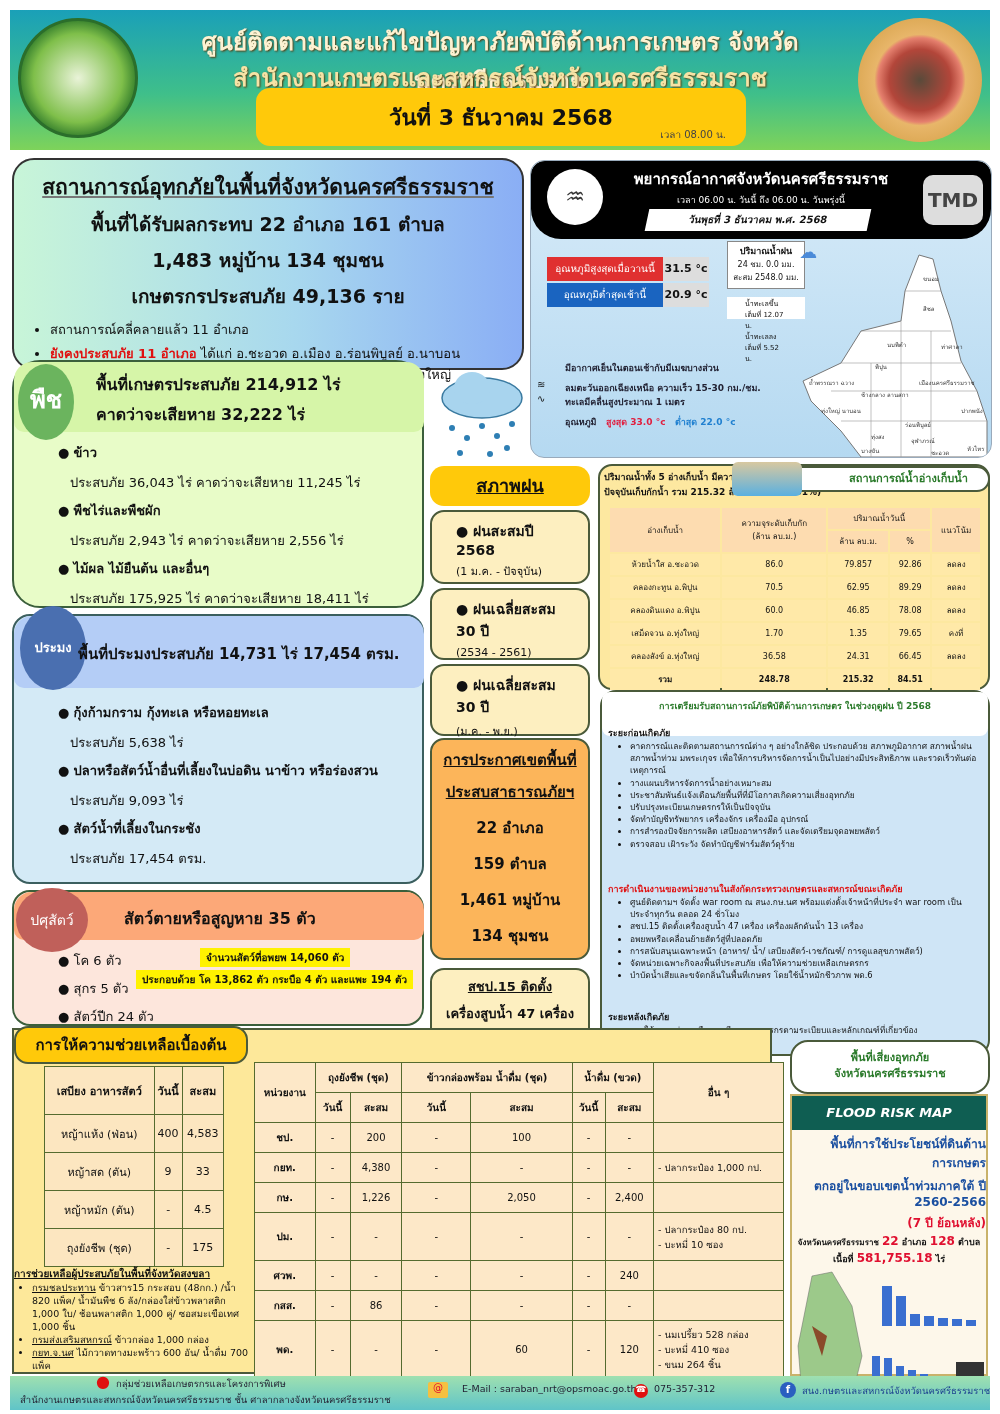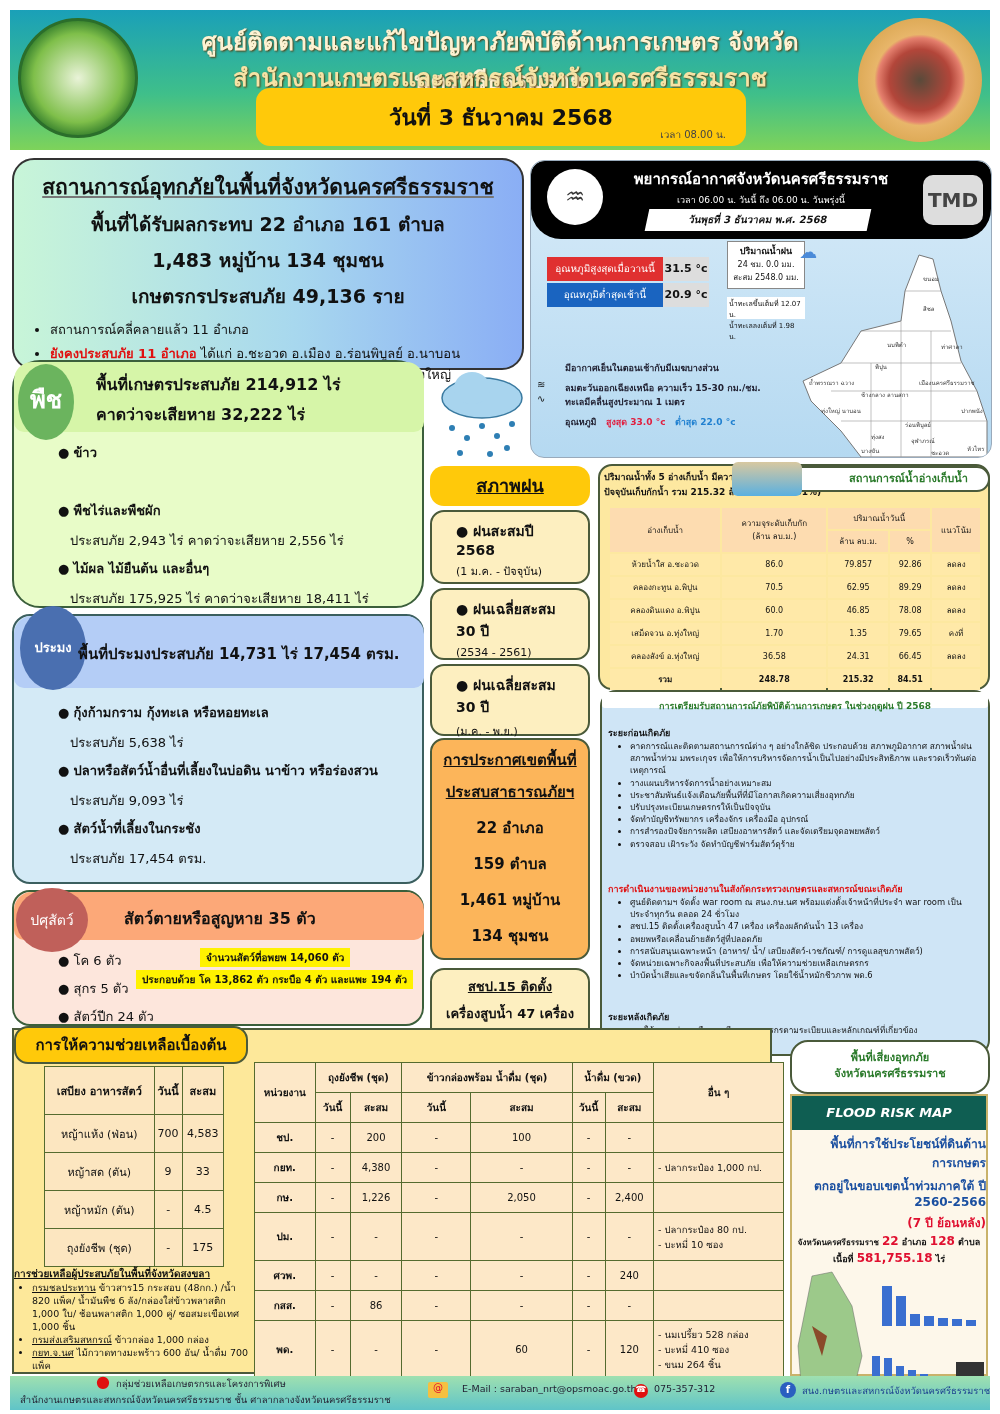--- a/index.html
+++ b/index.html
@@ -30,21 +30,21 @@
 #w-head{height:78px;background:#000;color:#fff;text-align:center;position:relative;border-radius:14px 14px 30px 30px}
 #w-head .wt{font-size:15px;font-weight:bold;padding-top:6px}
 #w-head .ws{font-size:9px;margin-top:2px}
 #w-head .wd{position:absolute;left:116px;top:48px;width:222px;height:22px;background:#fff;color:#111;font-size:10px;font-weight:bold;line-height:22px;transform:skewX(-12deg)}
 #w-logo-l{left:16px;top:8px;width:56px;height:56px;background:#fff;border-radius:50%;color:#333;font-size:22px;text-align:center;line-height:56px}
 #w-logo-r{left:392px;top:14px;width:60px;height:50px;background:#ddd;border-radius:10px;color:#444;font-weight:bold;font-size:20px;text-align:center;line-height:50px}
 .temp-row{position:absolute;left:16px;width:162px;height:24px;font-size:10px;color:#fff;display:flex}
 .temp-row .lab{flex:1;line-height:24px;text-align:center}
 .temp-row .val{width:46px;background:#ddd;color:#111;font-weight:bold;font-size:11px;line-height:24px;text-align:center}
 #rain-note{left:196px;top:80px;width:78px;height:48px;background:#fff;font-size:8px;text-align:center;padding-top:2px;border:1px solid #888}
-#tide-note{left:196px;top:136px;width:78px;height:22px;background:#fff;font-size:7px;padding:1px 2px}
+#tide-note{left:196px;top:136px;width:78px;height:22px;background:#fff;font-size:7px;padding:1px 18px}
 .w-text{left:34px;font-size:9px;font-weight:bold;color:#223}
 #map{left:270px;top:90px;width:190px;height:206px}
 
 
 #crop{left:12px;top:360px;width:412px;height:248px;border:2px solid #3b5f3b;border-radius:28px;background:#e8fcc8}
 #crop-head{left:0;top:0;width:410px;height:70px;background:#d6f5a8;border-radius:18px 18px 10px 10px}
 #crop-badge{left:4px;top:2px;width:56px;height:76px;background:#6bb45e;border-radius:50%;color:#fff;font-size:24px;font-weight:bold;text-align:center;line-height:72px}
 .ch{left:82px;font-size:16px;font-weight:bold}
 .itm{position:absolute;left:44px;font-size:13px}
 .itm b{font-weight:bold}
@@ -77,21 +77,21 @@
 #res{left:598px;top:464px;width:392px;height:226px;border:2px solid #4a5a3a;border-radius:14px;background:#fde8a0;padding:4px}
 #res .rt{font-size:9px;font-weight:bold;line-height:15px}
 #res-tag{left:770px;top:466px;width:220px;height:26px;background:#fff;border:2px solid #4a5a3a;border-radius:14px;color:#2a7a2a;font-size:11px;font-weight:bold;text-align:right;padding-right:20px;line-height:22px}
 #res table{position:absolute;left:8px;top:40px;width:374px;border-collapse:separate;border-spacing:2px;font-size:8px;text-align:center}
 #res td,#res th{background:#ffe9a8;height:21px;font-weight:normal}
 #res th{background:#fddcb0}
 #res tr.tot td{font-weight:bold}
 
 
 #prep{left:600px;top:690px;width:390px;height:366px;border:2px solid #4a5a3a;border-radius:16px;background:#cfe5f6}
-#prep-head{left:0;top:0;width:386px;height:16px;background:#fff;border-radius:3px;color:#2a7a2a;font-size:9px;font-weight:bold;text-align:center;line-height:28px}
+#prep-head{left:0;top:0;width:386px;height:44px;background:#fff;border-radius:8px;color:#2a7a2a;font-size:9px;font-weight:bold;text-align:center;line-height:28px}
 #prep .ph{position:absolute;left:6px;font-size:9px;font-weight:bold}
 #prep ul{position:absolute;left:28px;font-size:8.4px;width:350px;line-height:12.2px}
 #prep li{list-style:disc}
 
 
 #aid{left:12px;top:1028px;width:760px;height:346px;background:#fde89a;border:2px solid #4a5a3a}
 #aid-title{left:14px;top:1026px;width:234px;height:38px;background:#ffc90a;border:2px solid #4a5a3a;border-radius:14px;font-size:15px;font-weight:bold;text-align:center;line-height:34px}
 #feed{left:44px;top:1066px;width:180px;border-collapse:collapse;font-size:11px;text-align:center}
 #feed td,#feed th{border:1px solid #556b2f;background:#fce6c0;height:38px}
 #feed th{font-weight:bold;height:48px}
@@ -158,21 +158,21 @@
     <span class="val">20.9 °c</span>
   </div>
   <div id="rain-note" class="abs">
     <div style="font-weight:bold;font-size:9px">ปริมาณน้ำฝน</div>
     <div>24 ชม.  0.0  มม.</div>
     <div>สะสม  2548.0  มม.</div>
   </div>
   <div class="abs" style="left:268px;top:80px;font-size:18px;color:#4a8ad8">☁</div>
   <div id="tide-note" class="abs">
     <div>น้ำทะเลขึ้นเต็มที่ 12.07 น.</div>
-    <div>น้ำทะเลลงเต็มที่ 1.98 น.</div>
+    <div>น้ำทะเลลงเต็มที่ 5.52 น.</div>
   </div>
   <div class="abs w-text" style="top:200px">มีอากาศเย็นในตอนเช้ากับมีเมฆบางส่วน</div>
   <div class="abs" style="left:6px;top:218px;font-size:10px">≋</div>
   <div class="abs w-text" style="top:220px">ลมตะวันออกเฉียงเหนือ ความเร็ว 15-30 กม./ชม.</div>
   <div class="abs" style="left:6px;top:232px;font-size:10px">∿</div>
   <div class="abs w-text" style="top:234px">ทะเลมีคลื่นสูงประมาณ 1 เมตร</div>
   <div class="abs w-text" style="top:254px">
     <span>อุณหภูมิ</span>&nbsp;&nbsp;
     <span style="color:#e02040">สูงสุด 33.0 °c</span>&nbsp;&nbsp;
     <span style="color:#2080d0">ต่ำสุด 22.0 °c</span>
@@ -198,20 +198,21 @@
     <text x="166" y="200" font-size="6" fill="#333">หัวไทร</text>
   </svg>
 </div>
 
 <div id="crop" class="abs">
   <div id="crop-head" class="abs"></div>
   <div id="crop-badge" class="abs">พืช</div>
   <div class="abs ch" style="top:10px">พื้นที่เกษตรประสบภัย 214,912 ไร่</div>
   <div class="abs ch" style="top:40px">คาดว่าจะเสียหาย 32,222 ไร่</div>
   <div class="itm" style="top:80px">● <b>ข้าว</b></div>
+  <div class="itm sub" style="top:110px">ประสบภัย 36,043 ไร่ คาดว่าจะเสียหาย 11,245 ไร่</div>
   <div class="itm" style="top:138px">● <b>พืชไร่และพืชผัก</b></div>
   <div class="itm sub" style="top:168px">ประสบภัย 2,943 ไร่ คาดว่าจะเสียหาย 2,556 ไร่</div>
   <div class="itm" style="top:196px">● <b>ไม้ผล ไม้ยืนต้น และอื่นๆ</b></div>
   <div class="itm sub" style="top:226px">ประสบภัย 175,925 ไร่ คาดว่าจะเสียหาย 18,411 ไร่</div>
 </div>
 
 <div id="fish" class="abs">
   <div id="fish-head" class="abs"></div>
   <div id="fish-badge" class="abs">ประมง</div>
   <div class="abs ch" style="left:64px;top:26px;font-size:15px">พื้นที่ประมงประสบภัย 14,731 ไร่ 17,454 ตรม.</div>
@@ -375,21 +376,21 @@
 <div id="aid-title" class="abs">การให้ความช่วยเหลือเบื้องต้น</div>
 <table id="feed" class="abs">
   <tbody>
       <tr>
     <th>เสบียง อาหารสัตว์</th>
     <th>วันนี้</th>
     <th>สะสม</th>
   </tr>
   <tr>
         <td>หญ้าแห้ง (ฟ่อน)</td>
-        <td>700</td>
+        <td>400</td>
         <td>4,583</td>
       </tr>
   <tr>
         <td>หญ้าสด (ตัน)</td>
         <td>9</td>
         <td>33</td>
       </tr>
   <tr>
         <td>หญ้าหมัก (ตัน)</td>
         <td>-</td>

